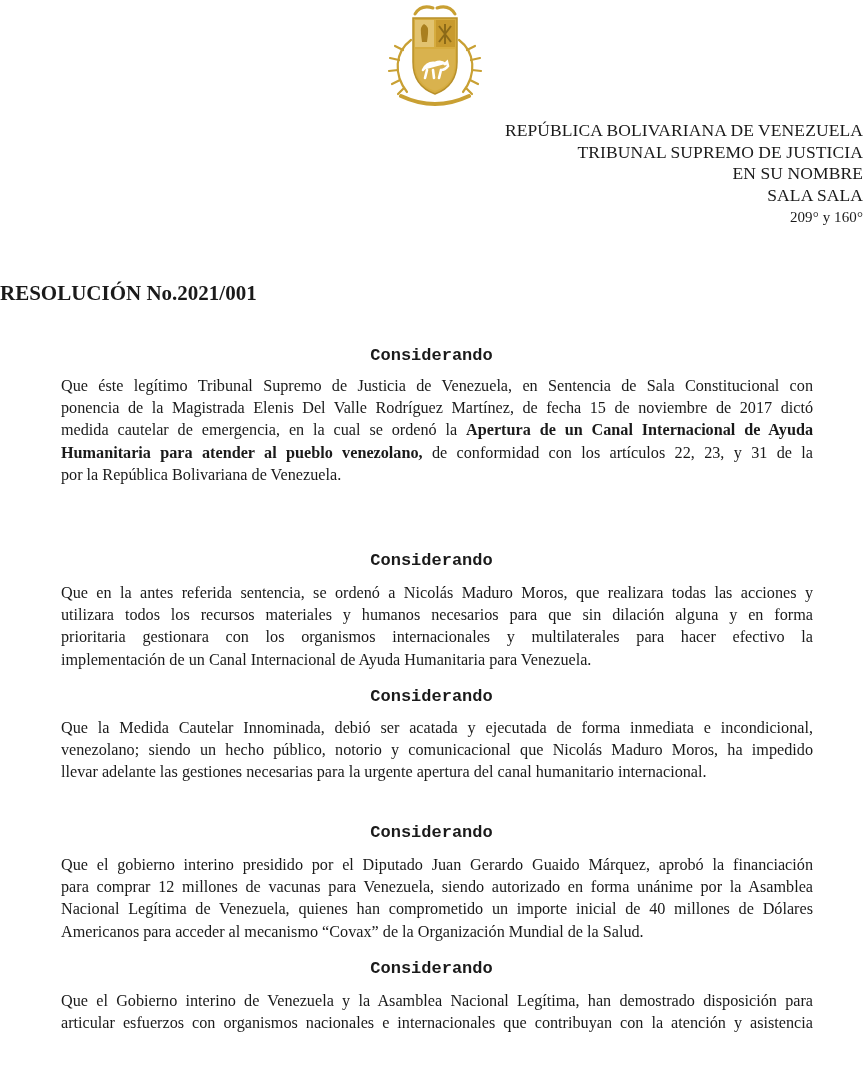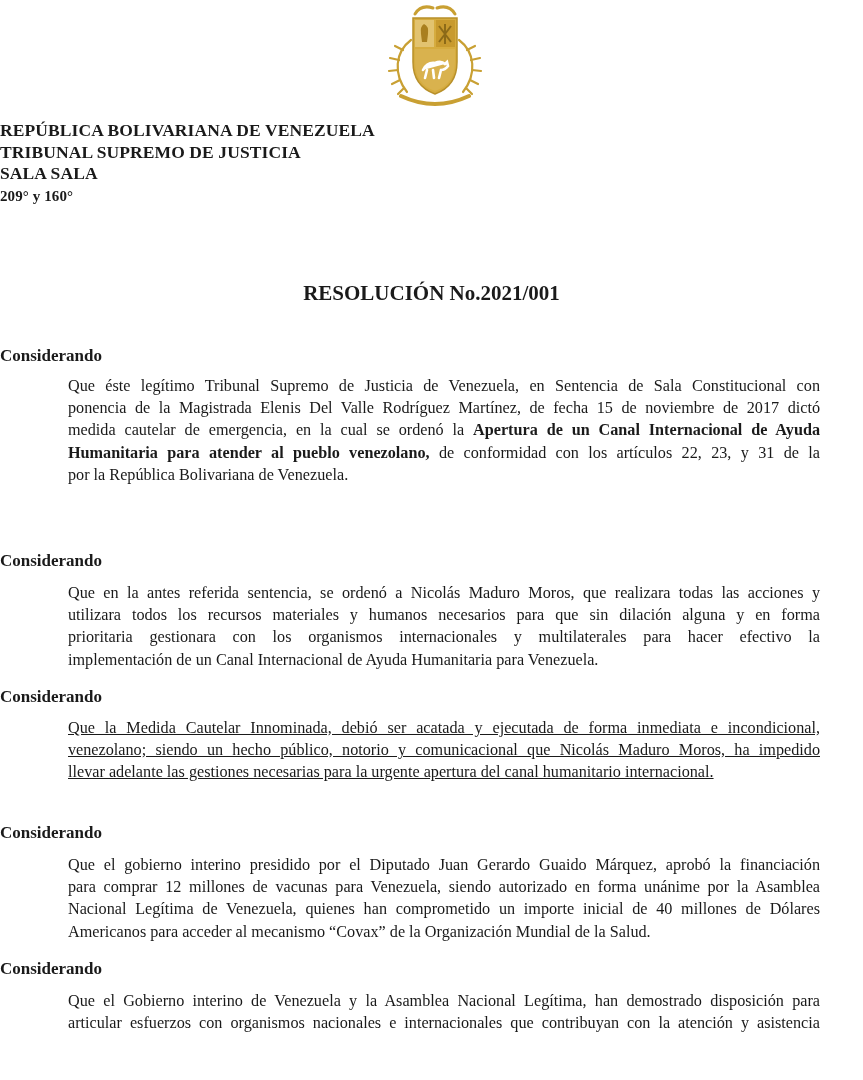--- a/index.html
+++ b/index.html
@@ -25,51 +25,52 @@
       left: 381px;
       top: 0px;
       width: 108px;
       height: 112px;
     }
     .header {
       position: absolute;
       left: 0;
       top: 120px;
       width: 863px;
-      text-align: left;
-      font-weight: bold;
+      text-align: right;
+      font-weight: normal;
       font-size: 17.5px;
       line-height: 21.5px;
       letter-spacing: 0.1px;
     }
     .header .small {
       font-size: 15px;
       line-height: 22px;
     }
     .resolution {
       position: absolute;
       left: 0;
       top: 279px;
       width: 863px;
-      text-align: center;
       font-weight: bold;
       font-size: 21px;
       line-height: 28px;
     }
     .heading {
       position: absolute;
       left: 0;
       width: 863px;
+      text-align: center;
       font-weight: bold;
       font-size: 17px;
       line-height: 22px;
+      font-family: Liberation Mono, monospace;
     }
     .para {
       position: absolute;
-      left: 68px;
+      left: 61px;
       width: 752px;
       font-size: 16.2px;
       line-height: 22.2px;
       text-align: justify;
       text-align-last: left;
     }
     .para b { font-weight: bold; }
     .line {
       display: block;
       white-space: nowrap;
@@ -109,20 +110,21 @@
 
     <path d="M58 26 L70 42 M70 26 L58 42 M64 24 V44" stroke="#8c6a18" stroke-width="2"></path>
 
     <path d="M42 70 Q46 62 54 63 Q60 60 64 64 L66 62 L67 66 Q64 70 60 70 L58 78 M46 70 L44 78 M52 70 L53 78" fill="none" stroke="#ffffff" stroke-width="2.6" stroke-linecap="round"></path>
     <path d="M42 70 Q46 62 54 63 Q60 60 64 64" fill="#ffffff"></path>
   </svg>
 
   <div class="header">
     <div>REPÚBLICA BOLIVARIANA DE VENEZUELA</div>
     <div>TRIBUNAL SUPREMO DE JUSTICIA</div>
+    <div>EN SU NOMBRE</div>
     <div>SALA SALA</div>
     <div class="small">209° y 160°</div>
   </div>
 
   <div class="resolution">RESOLUCIÓN No.2021/001</div>
 
   <div class="heading" style="top:345px;">Considerando</div>
   <div class="para" style="top:375px;">
     <span class="line">Que éste legítimo Tribunal Supremo de Justicia de Venezuela, en Sentencia de Sala Constitucional con</span>
     <span class="line">ponencia de la Magistrada Elenis Del Valle Rodríguez Martínez, de fecha 15 de noviembre de 2017 dictó</span>
@@ -133,21 +135,21 @@
 
   <div class="heading" style="top:550px;">Considerando</div>
   <div class="para" style="top:582px;">
     <span class="line">Que en la antes referida sentencia, se ordenó a Nicolás Maduro Moros, que realizara todas las acciones  y</span>
     <span class="line">utilizara todos los recursos materiales y humanos necesarios para que sin dilación alguna y en forma</span>
     <span class="line">prioritaria gestionara con los organismos  internacionales y multilaterales para hacer efectivo la</span>
     <span class="line last">implementación de un Canal Internacional de Ayuda Humanitaria para Venezuela.</span>
   </div>
 
   <div class="heading" style="top:686px;">Considerando</div>
-  <div class="para" style="top:717px;text-decoration:underline;">
+  <div class="para" style="top:717px;">
     <span class="line">Que la Medida Cautelar Innominada, debió ser acatada y ejecutada de forma inmediata e incondicional,</span>
     <span class="line">venezolano; siendo un hecho público, notorio  y comunicacional que Nicolás Maduro Moros, ha impedido</span>
     <span class="line last">llevar adelante las gestiones necesarias para la urgente apertura del canal humanitario internacional.</span>
   </div>
 
   <div class="heading" style="top:822px;">Considerando</div>
   <div class="para" style="top:854px;">
     <span class="line">Que el gobierno interino presidido por el Diputado Juan Gerardo Guaido Márquez, aprobó la financiación</span>
     <span class="line">para comprar 12 millones de vacunas para Venezuela, siendo autorizado en forma unánime  por la Asamblea</span>
     <span class="line">Nacional Legítima de Venezuela, quienes han comprometido  un importe inicial de 40 millones de Dólares</span>

